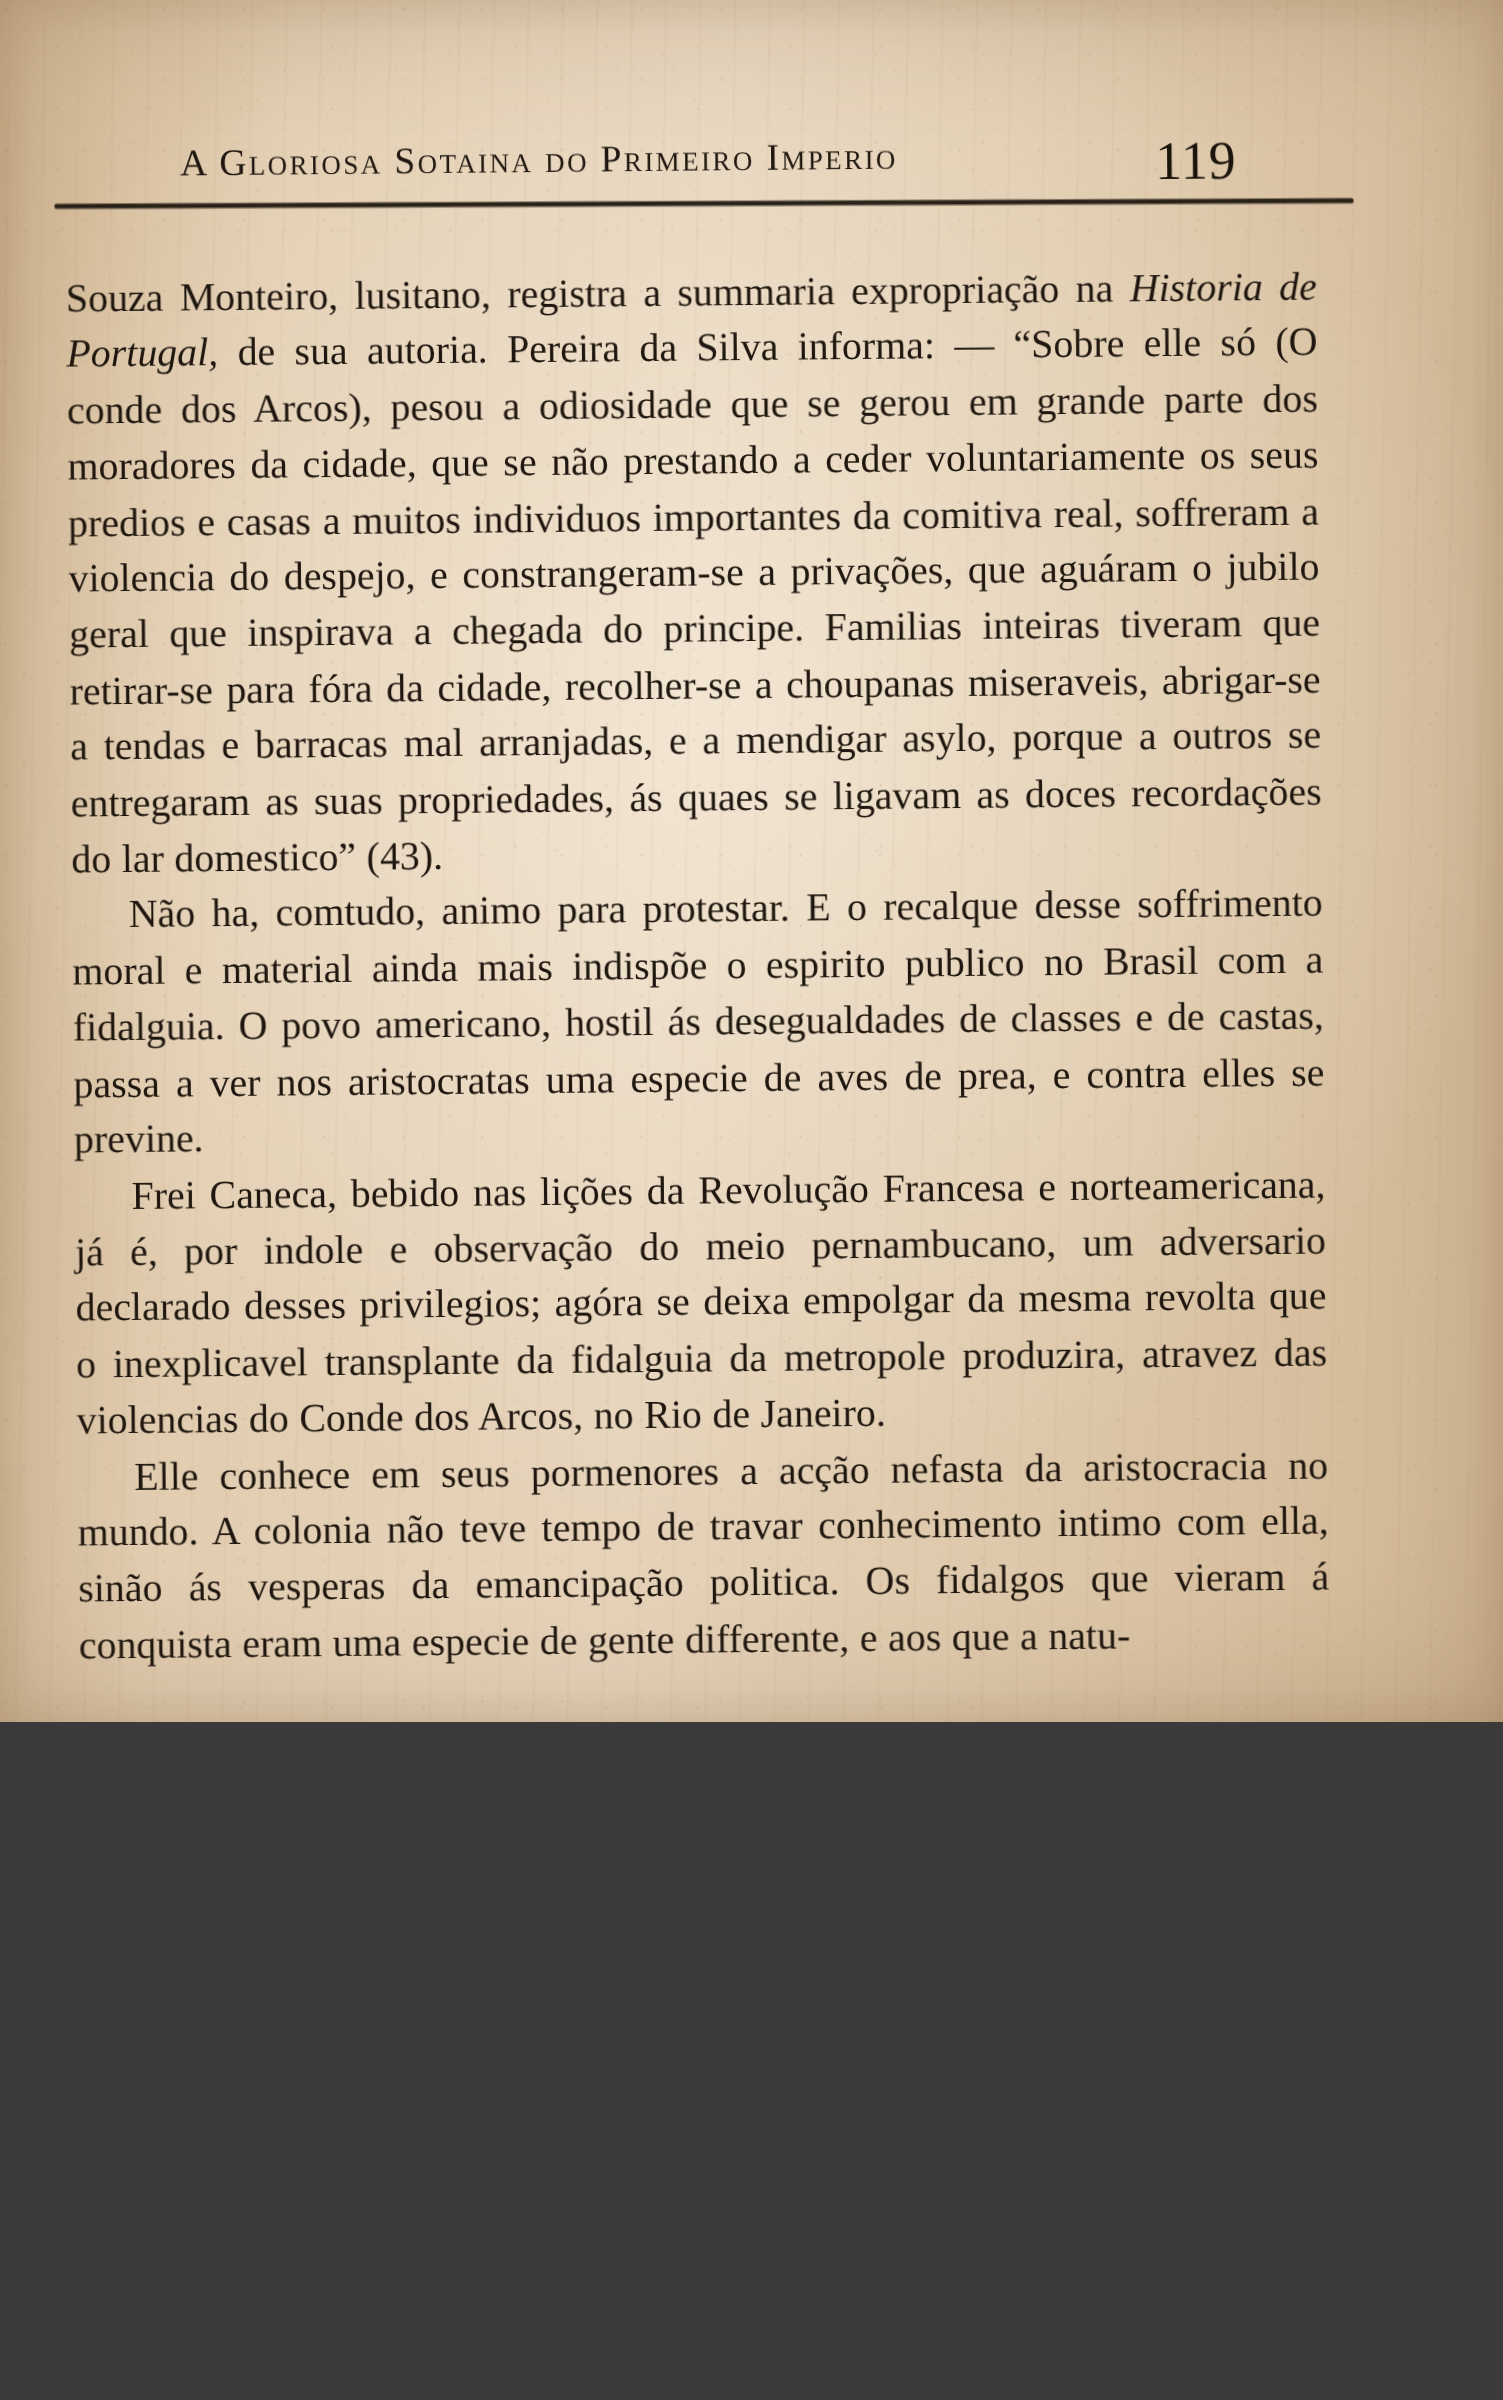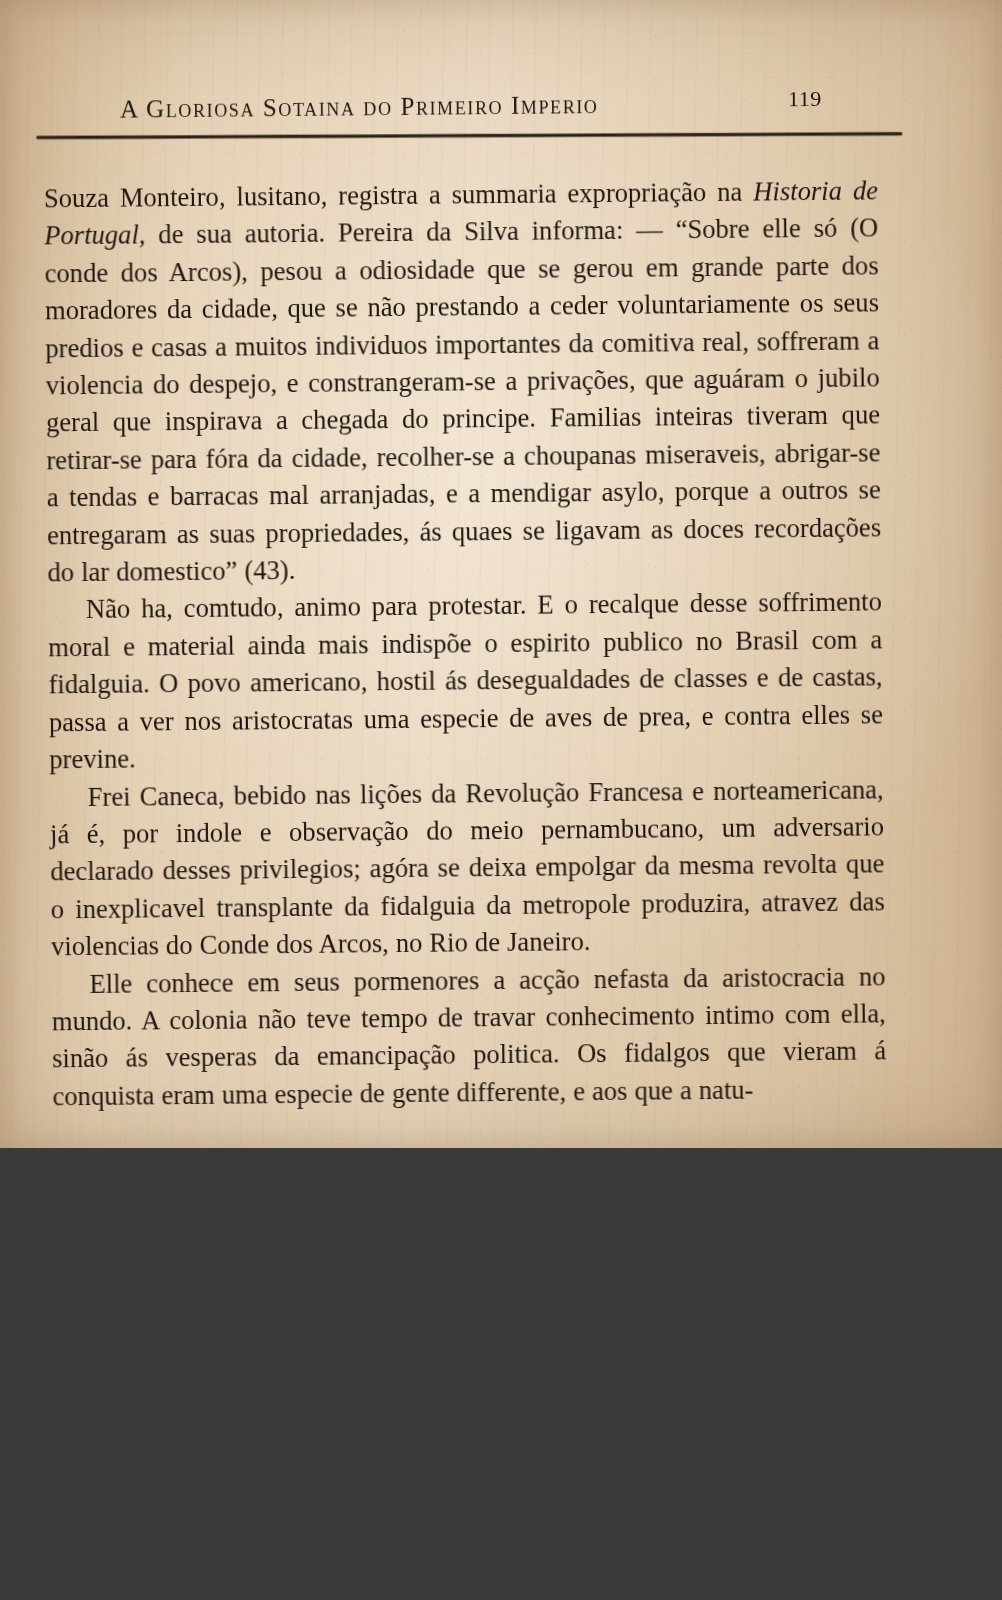--- a/index.html
+++ b/index.html
@@ -77,23 +77,23 @@
     left: 124px;
     top: 0;
     font-variant: small-caps;
     font-size: 25px;
     letter-spacing: 1.6px;
     white-space: nowrap;
     color: #241d15;
   }
   .runhead-folio {
     position: absolute;
-    left: 792px;
+    left: 774px;
     top: -3px;
-    font-size: 22px;
+    font-size: 36px;
     letter-spacing: 0.5px;
     color: #201a12;
   }
   #headrule {
     position: absolute;
     left: 40px;
     top: 133px;
     width: 866px;
     height: 5px;
     background: linear-gradient(180deg,

